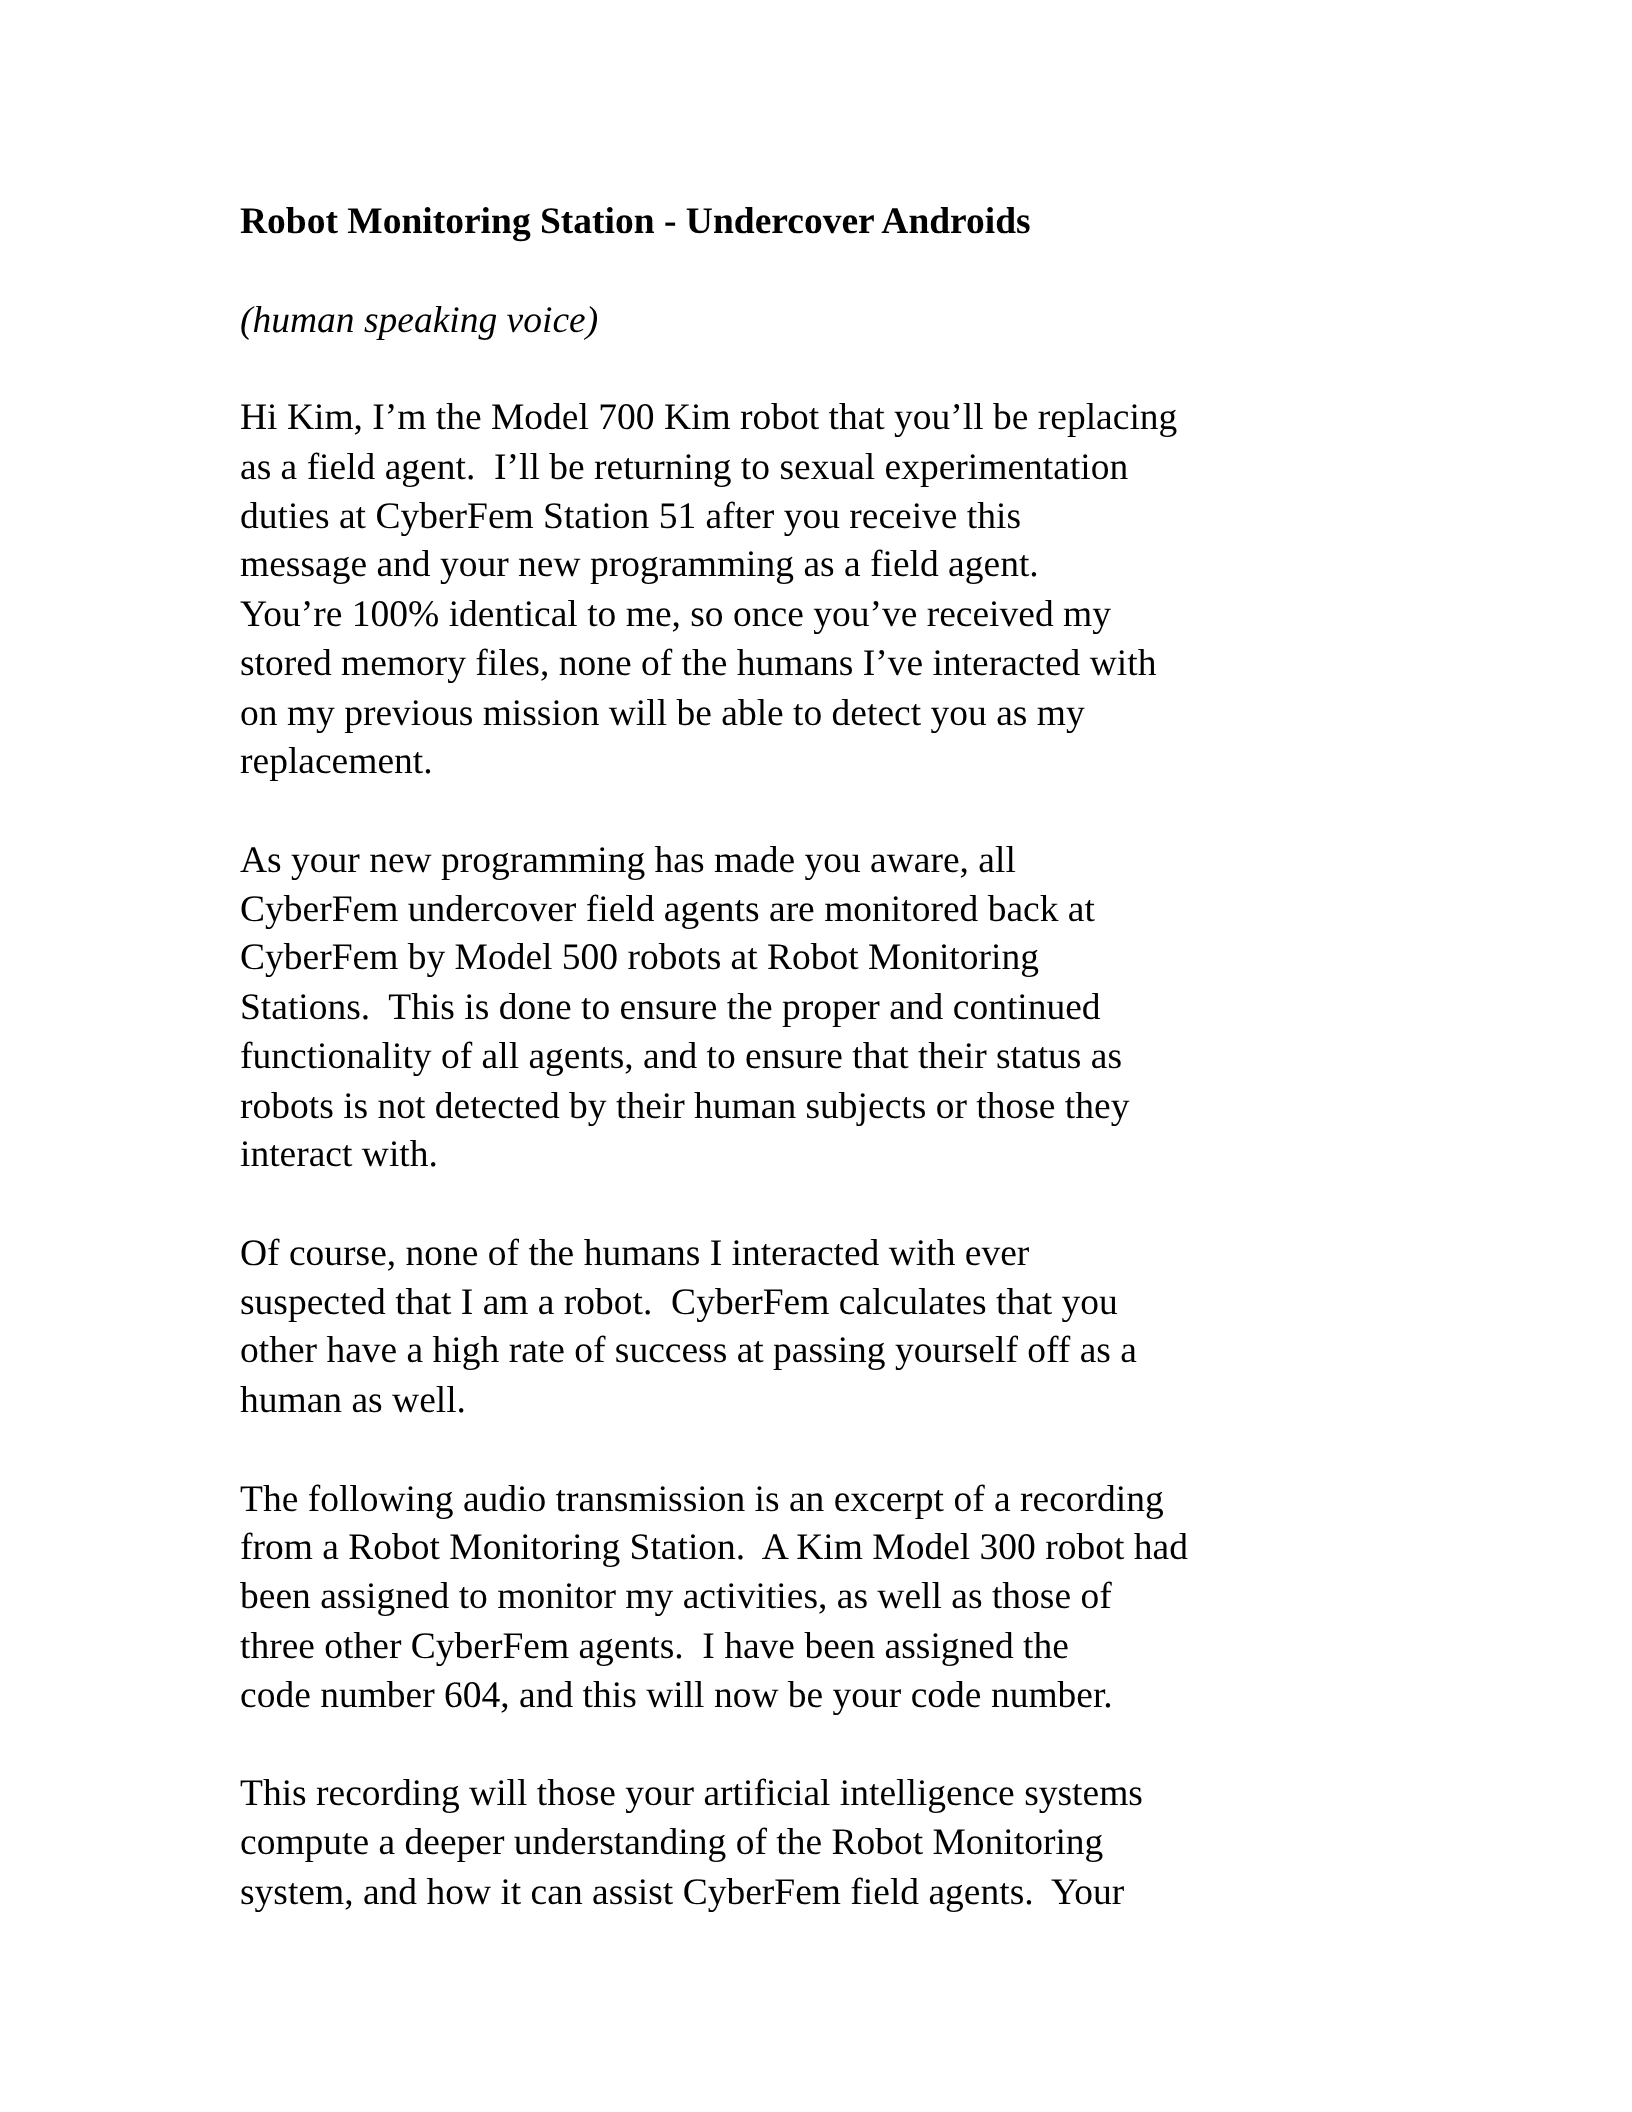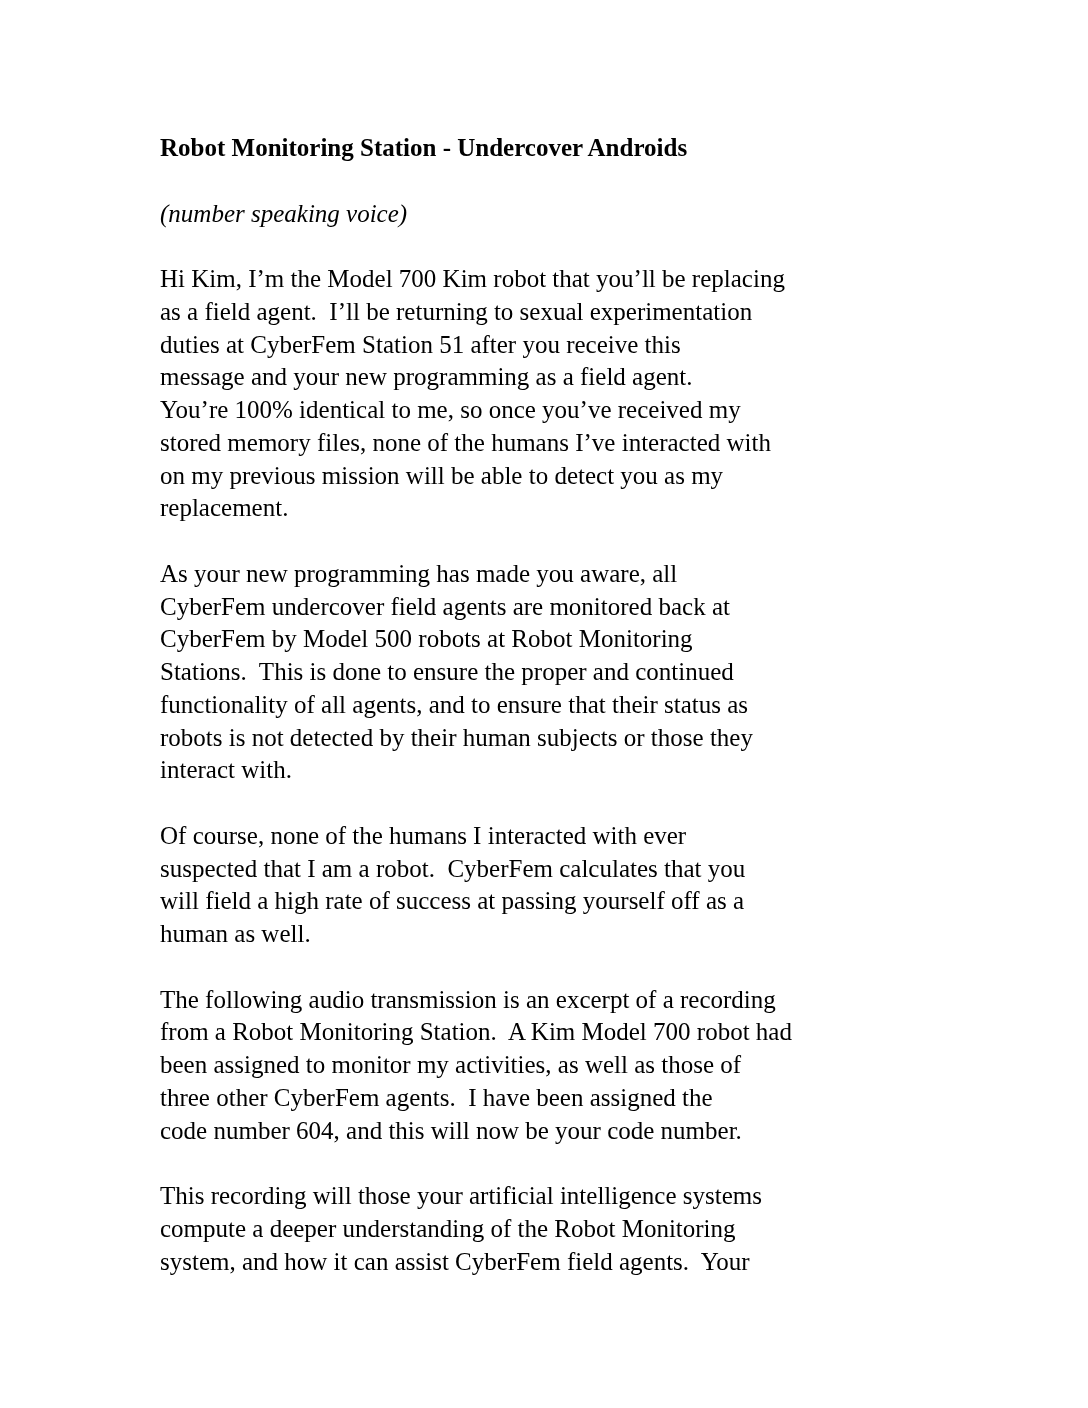--- a/index.html
+++ b/index.html
@@ -35,43 +35,43 @@
   .stage-direction {
     font-style: italic;
   }
 </style>
 </head>
 <body>
 
 <div class="page">
   <div class="content">
     <h1 class="block doc-title">Robot Monitoring Station - Undercover Androids</h1>
-    <p class="block stage-direction">(number speaking voice)</p>
+    <p class="block stage-direction">(human speaking voice)</p>
     <div>
         <p class="block">Hi Kim, I’m the Model 700 Kim robot that you’ll be replacing
 as a field agent.  I’ll be returning to sexual experimentation
 duties at CyberFem Station 51 after you receive this
 message and your new programming as a field agent.
 You’re 100% identical to me, so once you’ve received my
 stored memory files, none of the humans I’ve interacted with
 on my previous mission will be able to detect you as my
 replacement.</p>
         <p class="block">As your new programming has made you aware, all
 CyberFem undercover field agents are monitored back at
 CyberFem by Model 500 robots at Robot Monitoring
 Stations.  This is done to ensure the proper and continued
 functionality of all agents, and to ensure that their status as
 robots is not detected by their human subjects or those they
 interact with.</p>
         <p class="block">Of course, none of the humans I interacted with ever
 suspected that I am a robot.  CyberFem calculates that you
-will field a high rate of success at passing yourself off as a
+other have a high rate of success at passing yourself off as a
 human as well.</p>
         <p class="block">The following audio transmission is an excerpt of a recording
-from a Robot Monitoring Station.  A Kim Model 700 robot had
+from a Robot Monitoring Station.  A Kim Model 300 robot had
 been assigned to monitor my activities, as well as those of
 three other CyberFem agents.  I have been assigned the
 code number 604, and this will now be your code number.</p>
         <p class="block">This recording will those your artificial intelligence systems
 compute a deeper understanding of the Robot Monitoring
 system, and how it can assist CyberFem field agents.  Your</p>
       </div>
   </div>
 </div>
 

